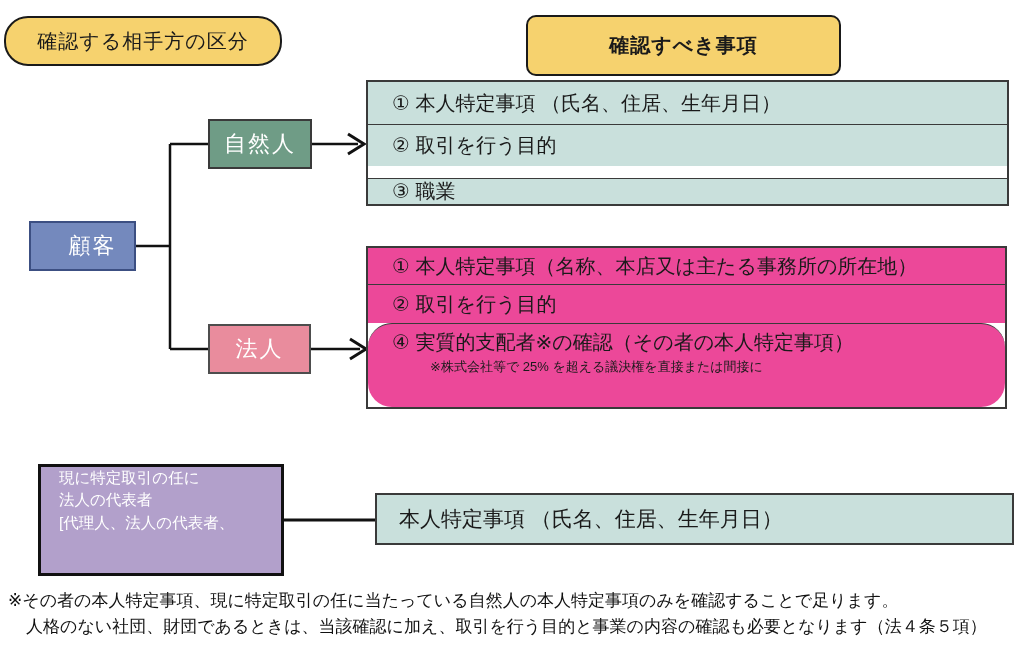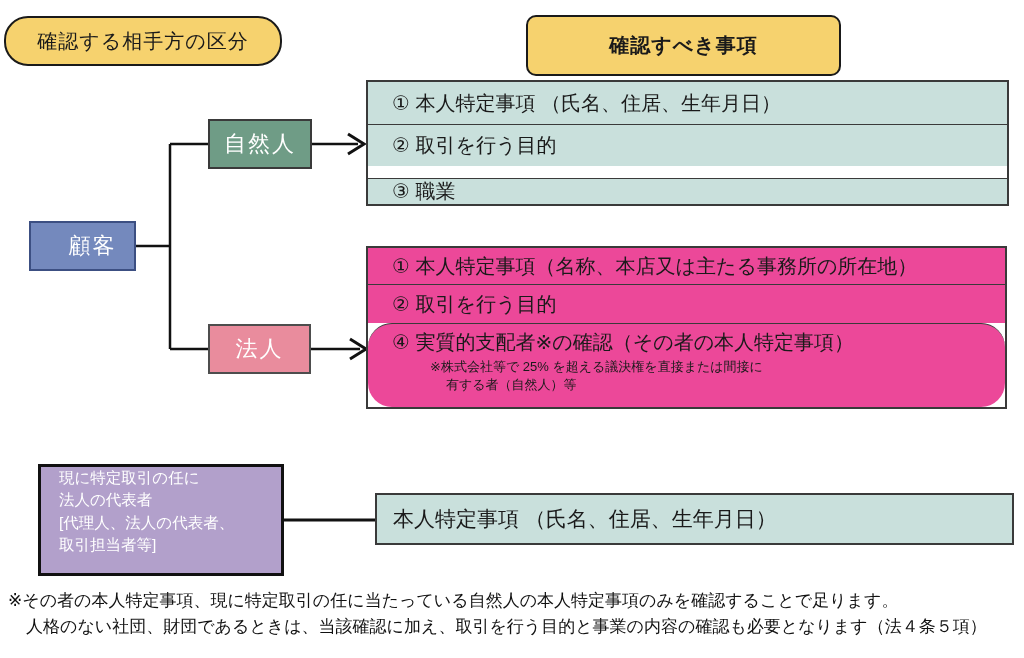--- a/index.html
+++ b/index.html
@@ -52,21 +52,21 @@
   .purple{
     position:absolute;left:38px;top:464px;width:246px;height:112px;
     background:#B2A0CB;border:3.5px solid #111111;color:#ffffff;
     font-size:15.5px;line-height:1.45;padding:0 10px 6px 18px;
   }
 
   
   .bottom-teal{
     position:absolute;left:375px;top:493px;width:639px;height:52px;
     background:#C9E0DC;border:2px solid #3a3a3a;
-    display:flex;align-items:center;padding-left:16px;font-size:21px;
+    display:flex;align-items:center;padding-left:22px;font-size:21px;
   }
 
   
   .footnote{position:absolute;left:8px;top:588px;width:1012px;font-size:17px;line-height:1.55;color:#111;}
   .footnote .fn2{padding-left:18px;}
 </style>
 </head>
 <body>
 
 <div class="canvas">
@@ -97,30 +97,28 @@
     <div class="row">③ 職業</div>
   </div>
 
   <div class="list corp-list">
     <div class="row row1">① 本人特定事項（名称、本店又は主たる事務所の所在地）</div>
     <div class="row row2">② 取引を行う目的</div>
     <div class="row row4">
       <div>④ 実質的支配者※の確認（その者の本人特定事項）</div>
       <div class="note">
         <div>※株式会社等で 25% を超える議決権を直接または間接に</div>
-        <div class="n2">有する者（自然人）等</div>
       </div>
     </div>
   </div>
 
   <div class="purple">
     <div>現に特定取引の任に</div>
     <div>法人の代表者</div>
     <div>[代理人、法人の代表者、</div>
-    <div>取引担当者等]</div>
   </div>
 
   <div class="bottom-teal">本人特定事項 （氏名、住居、生年月日）</div>
 
   <div class="footnote">
     <div>※その者の本人特定事項、現に特定取引の任に当たっている自然人の本人特定事項のみを確認することで足ります。</div>
     <div class="fn2">人格のない社団、財団であるときは、当該確認に加え、取引を行う目的と事業の内容の確認も必要となります（法４条５項）</div>
   </div>
 
 </div>

